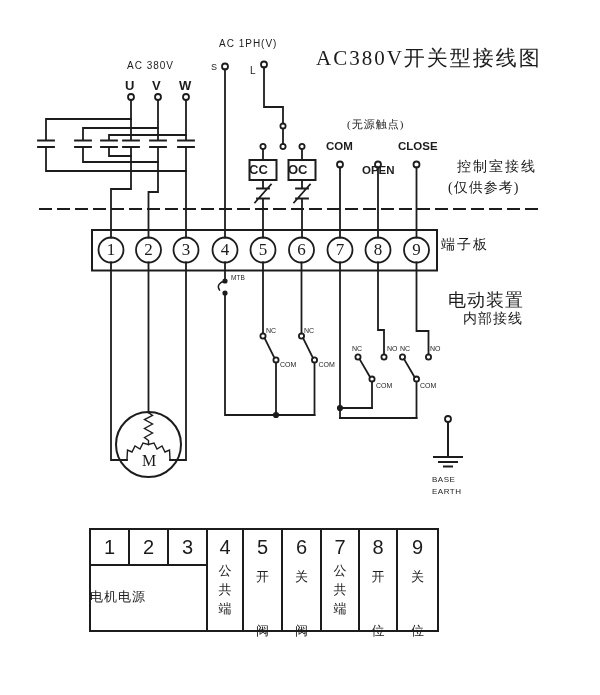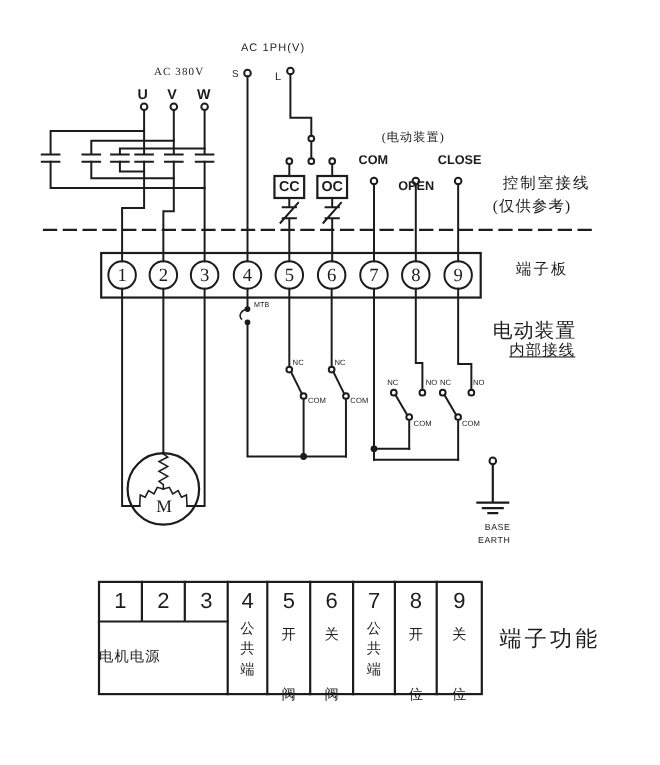--- a/index.html
+++ b/index.html
@@ -4,38 +4,38 @@
 <style>
   html,body{margin:0;padding:0;background:#fff;}
   #stage{position:relative;width:600px;height:695px;background:#ffffff;overflow:hidden;
          font-family:"Liberation Sans","DejaVu Sans",sans-serif;color:#1c1c1c;}
   svg{position:absolute;left:0;top:0;}
   .lbl{position:absolute;white-space:nowrap;color:#1c1c1c;}
   .serif{font-family:"Liberation Serif","DejaVu Serif",serif;}
   .ctr{text-align:left;}
   .title{left:316px;top:44px;font-size:21px;letter-spacing:2px;}
   .ac1ph{left:219px;top:38px;font-size:10px;letter-spacing:1px;}
-  .ac380{left:140px;top:60px;font-size:10px;letter-spacing:1px;font-family:Liberation Serif, serif;}
+  .ac380{left:127px;top:60px;font-size:10px;letter-spacing:1px;}
   .phase{font-size:13px;font-weight:bold;}
   .u{left:125px;top:78px;} .v{left:152px;top:78px;} .w{left:179px;top:78px;}
   .s{left:211px;top:62px;font-size:9px;} .l{left:250px;top:65px;font-size:10px;}
   .dry{left:347px;top:117px;font-size:11px;letter-spacing:1px;}
   .sig{top:140px;font-size:11.5px;font-weight:bold;}
   .com{left:326px;} .open{left:362px;margin-top:24px;} .close{left:398px;}
   .ctrl1{left:457px;top:158px;font-size:14px;letter-spacing:2px;}
   .ctrl2{left:448px;top:179px;font-size:14px;letter-spacing:1px;}
-  .coil{top:162px;width:28px;font-size:13px;font-weight:bold;text-align:center;}
+  .coil{top:162px;width:28px;font-size:13px;font-weight:bold;}
   .cc{left:249px;} .oc{left:288px;}
   .mtb{left:231px;top:274px;font-size:6.5px;}
-  .board{left:469px;top:236px;font-size:14px;letter-spacing:2px;}
+  .board{left:441px;top:236px;font-size:14px;letter-spacing:2px;}
   .dev1{left:448px;top:288px;font-size:18px;letter-spacing:1px;}
-  .dev2{left:463px;top:310px;font-size:14px;letter-spacing:1px;text-decoration:underline;}
+  .dev2{left:463px;top:310px;font-size:14px;letter-spacing:1px;}
   .sw{font-size:7px;}
   .m{left:142px;top:452px;font-size:16px;}
-  .earthlbl{width:32px;text-align:right;font-size:8px;letter-spacing:0.5px;}
+  .earthlbl{width:32px;text-align:left;font-size:8px;letter-spacing:0.5px;}
   .tnum{position:absolute;width:24px;top:239px;line-height:21px;text-align:center;
         font-size:17px;font-family:"Liberation Serif","DejaVu Serif",serif;}
   .fnum{position:absolute;top:533px;line-height:28px;text-align:center;font-size:20px;}
   .mpw{left:90px;top:588px;width:117px;font-size:13px;letter-spacing:1px;}
   .vtext{position:absolute;width:14px;font-size:13px;text-align:center;word-break:break-all;
          font-family:"Liberation Serif","DejaVu Serif",serif;}
   .v3{top:561px;line-height:19px;} .v2{top:550px;line-height:54px;}
   .ftlabel{left:454px;top:567px;font-size:20px;letter-spacing:3px;}
 </style>
 </head>
@@ -164,30 +164,31 @@
       </g>
 
       <g stroke-width="2">
         <rect x="90" y="529" width="348" height="102"></rect>
         <path d="M129,529 V565 M168,529 V565 M90,565 H207"></path>
         <path d="M207,529 V631 M243,529 V631 M282,529 V631 M321,529 V631 M359,529 V631 M397,529 V631"></path>
       </g>
     </g>
   </svg>
 
+  <div class="lbl serif title">AC380V开关型接线图</div>
 
   <div class="lbl ac1ph">AC 1PH(V)</div>
   <div class="lbl ac380">AC 380V</div>
   <div class="lbl phase u">U</div>
   <div class="lbl phase v">V</div>
   <div class="lbl phase w">W</div>
   <div class="lbl s">S</div>
   <div class="lbl l">L</div>
 
-  <div class="lbl serif dry">(电动装置)</div>
+  <div class="lbl serif dry">(无源触点)</div>
   <div class="lbl sig com">COM</div>
   <div class="lbl sig open">OPEN</div>
   <div class="lbl sig close">CLOSE</div>
   <div class="lbl serif ctrl1">控制室接线</div>
   <div class="lbl serif ctrl2">(仅供参考)</div>
   <div class="lbl coil cc">CC</div>
   <div class="lbl coil oc">OC</div>
 
   <div class="lbl serif board">端子板</div>
 
@@ -232,15 +233,14 @@
 
   <div class="lbl serif ctr mpw">电机电源</div>
 
   <div class="vtext v3" style="left:218px">公共端</div>
   <div class="vtext v2" style="left:255.5px">开阀</div>
   <div class="vtext v2" style="left:294.5px">关阀</div>
   <div class="vtext v3" style="left:333px">公共端</div>
   <div class="vtext v2" style="left:371px">开位</div>
   <div class="vtext v2" style="left:410.5px">关位</div>
 
-  <div class="lbl serif ftlabel">端子功能</div>
 
 </div>
 
 </body></html>

